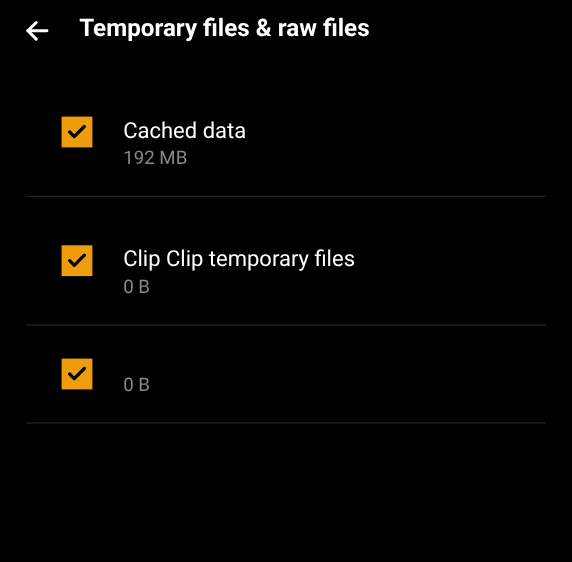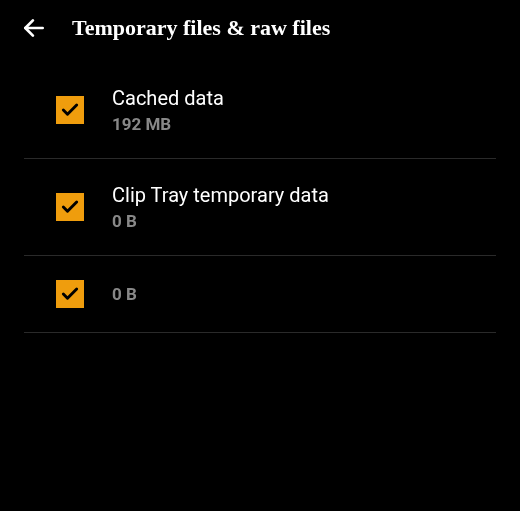--- a/index.html
+++ b/index.html
@@ -10,24 +10,22 @@
     body {
       width: 520px;
       height: 511px;
       background: #000000;
       font-family: -apple-system, BlinkMacSystemFont, "Segoe UI", Roboto, sans-serif;
       color: #ffffff;
       overflow: hidden;
     }
     .header {
       display: flex;
-      align-items: center;
       padding: 14px 0 14px 20px;
       gap: 24px;
-      font-family: Liberation Serif, serif;
     }
     .back-arrow {
       display: flex;
       align-items: center;
       justify-content: center;
       width: 28px;
       height: 28px;
       cursor: pointer;
     }
     .title {
@@ -60,29 +58,30 @@
       flex-shrink: 0;
     }
     .checkbox svg {
       width: 20px;
       height: 20px;
     }
     .item-content {
       display: flex;
       flex-direction: column;
       gap: 4px;
+      margin-top: 20px;
     }
     .item-label {
       font-size: 20px;
       font-weight: 400;
       color: #ffffff;
     }
     .item-size {
       font-size: 17px;
-      font-weight: 700;
+      font-weight: 400;
       color: #888888;
     }
   </style>
 </head>
 <body>
 
 <div class="header">
   <div class="back-arrow">
     <svg width="26" height="26" viewBox="0 0 24 24" fill="none" stroke="#ffffff" stroke-width="2.5" stroke-linecap="round" stroke-linejoin="round">
       <line x1="20" y1="12" x2="4" y2="12"></line>
@@ -106,21 +105,21 @@
     </div>
   </div>
 
   <div class="item">
     <div class="checkbox">
       <svg viewBox="0 0 24 24" fill="none" stroke="#000000" stroke-width="3.5" stroke-linecap="round" stroke-linejoin="round">
         <polyline points="20 6 9 17 4 12"></polyline>
       </svg>
     </div>
     <div class="item-content">
-      <div class="item-label">Clip Tray temporary data</div>
+      <div class="item-label">Clip Clip temporary files</div>
       <div class="item-size">0 B</div>
     </div>
   </div>
 
   <div class="item">
     <div class="checkbox">
       <svg viewBox="0 0 24 24" fill="none" stroke="#000000" stroke-width="3.5" stroke-linecap="round" stroke-linejoin="round">
         <polyline points="20 6 9 17 4 12"></polyline>
       </svg>
     </div>

